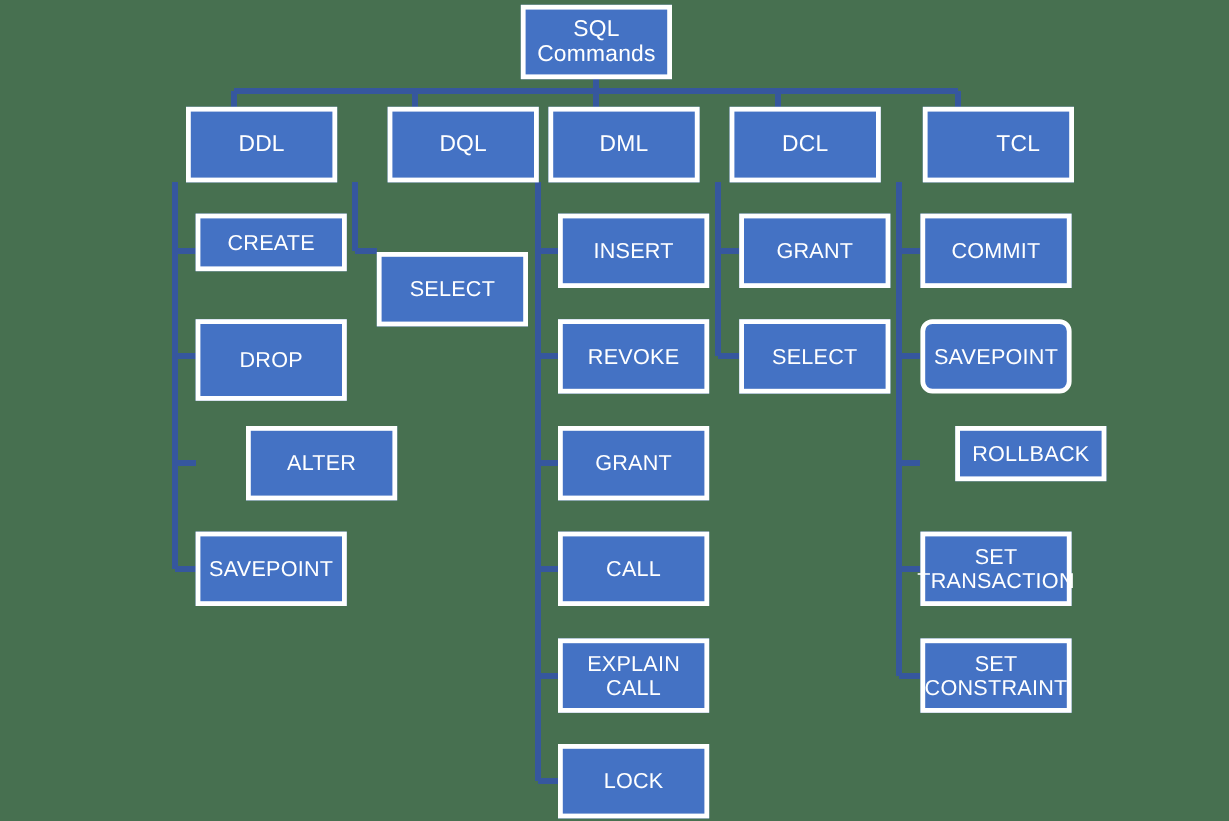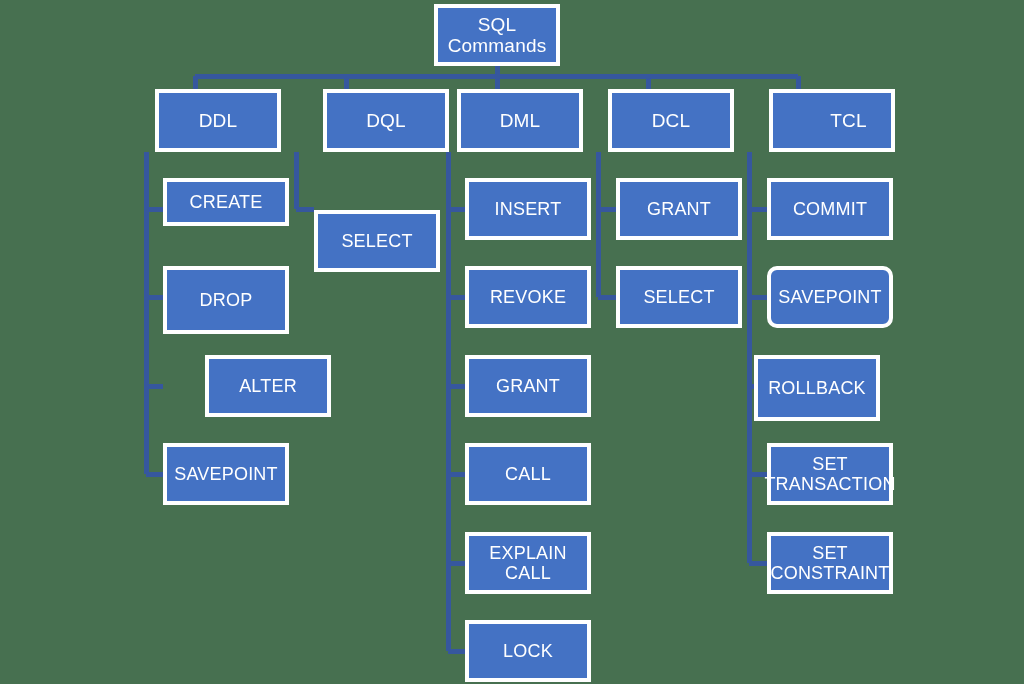--- a/index.html
+++ b/index.html
@@ -152,21 +152,21 @@
       </div>
       <div class="node leaf" style="left: 616px; top: 266px; width: 126px; height: 62px;">
         <span class="label">SELECT</span>
       </div>
       <div class="node leaf" style="left: 767px; top: 178px; width: 126px; height: 62px;">
         <span class="label">COMMIT</span>
       </div>
       <div class="node leaf" style="left: 767px; top: 266px; width: 126px; height: 62px; border-radius: 10px;">
         <span class="label">SAVEPOINT</span>
       </div>
-      <div class="node leaf" style="left: 754px; top: 355px; width: 126px; height: 66px;">
+      <div class="node leaf" style="left: 796px; top: 355px; width: 126px; height: 46px;">
         <span class="label">ROLLBACK</span>
       </div>
       <div class="node leaf" style="left: 767px; top: 443px; width: 126px; height: 62px;">
         <span class="label">SET
 TRANSACTION</span>
       </div>
       <div class="node leaf" style="left: 767px; top: 532px; width: 126px; height: 62px;">
         <span class="label">SET
 CONSTRAINT</span>
       </div>

